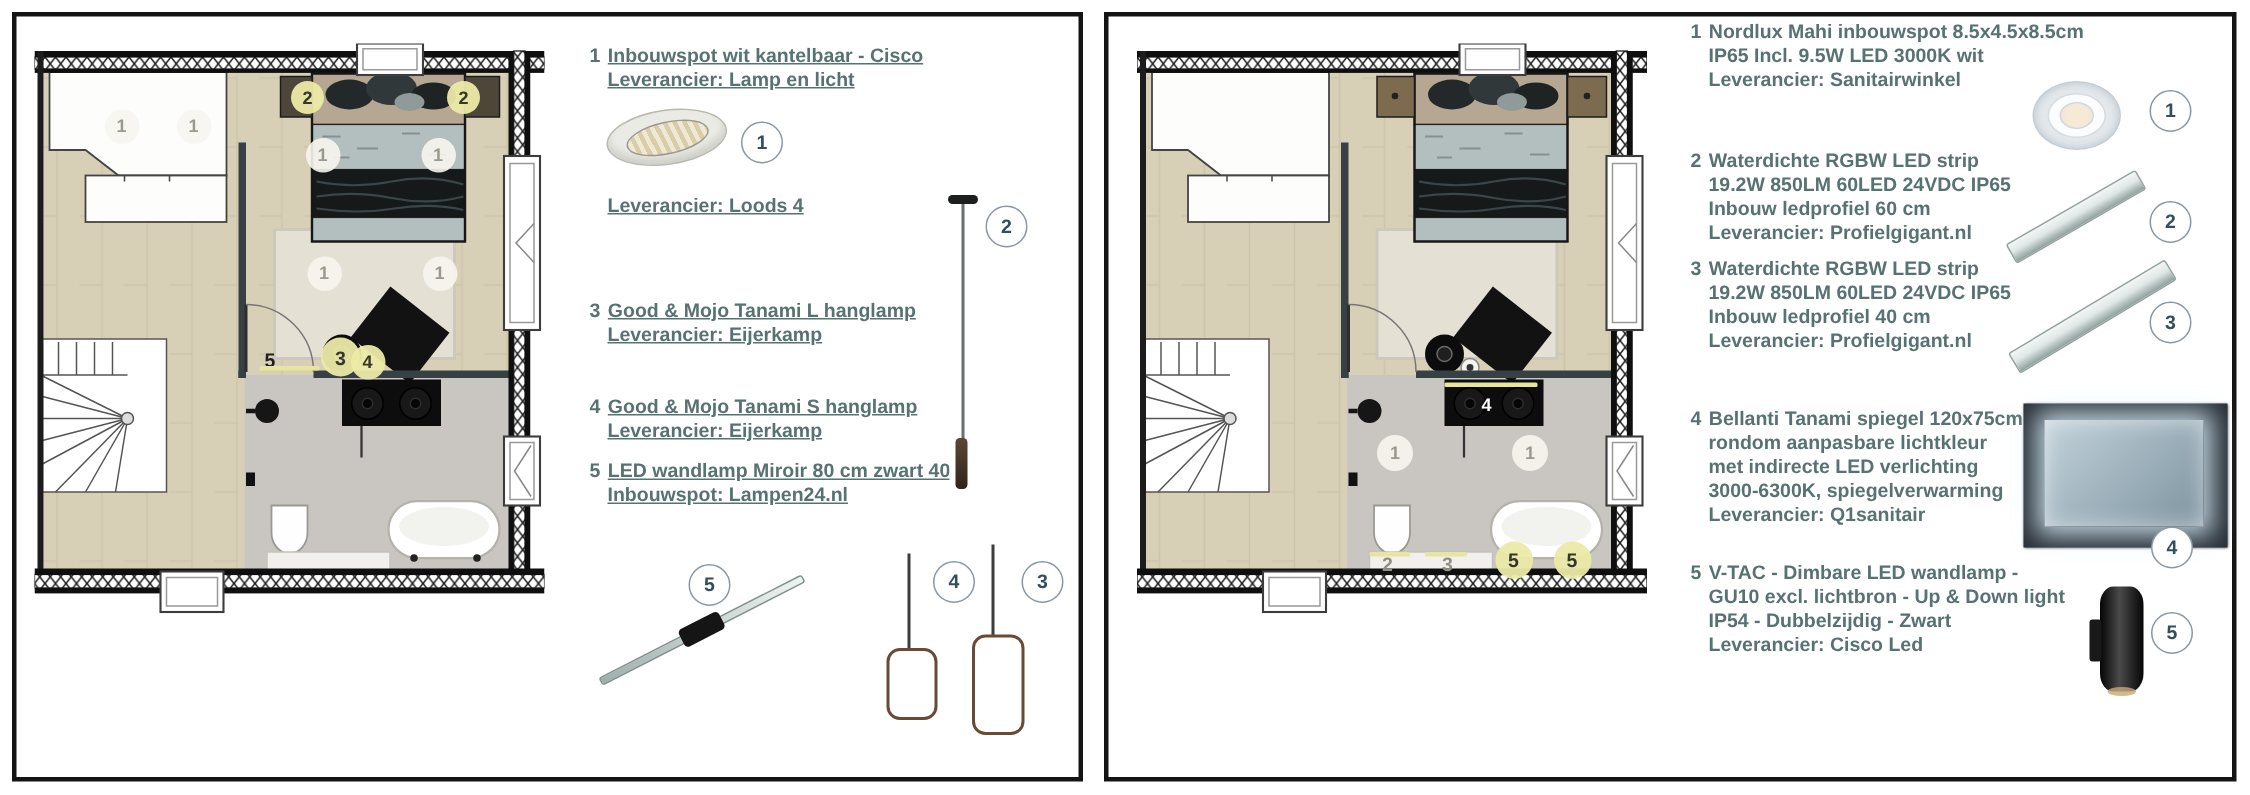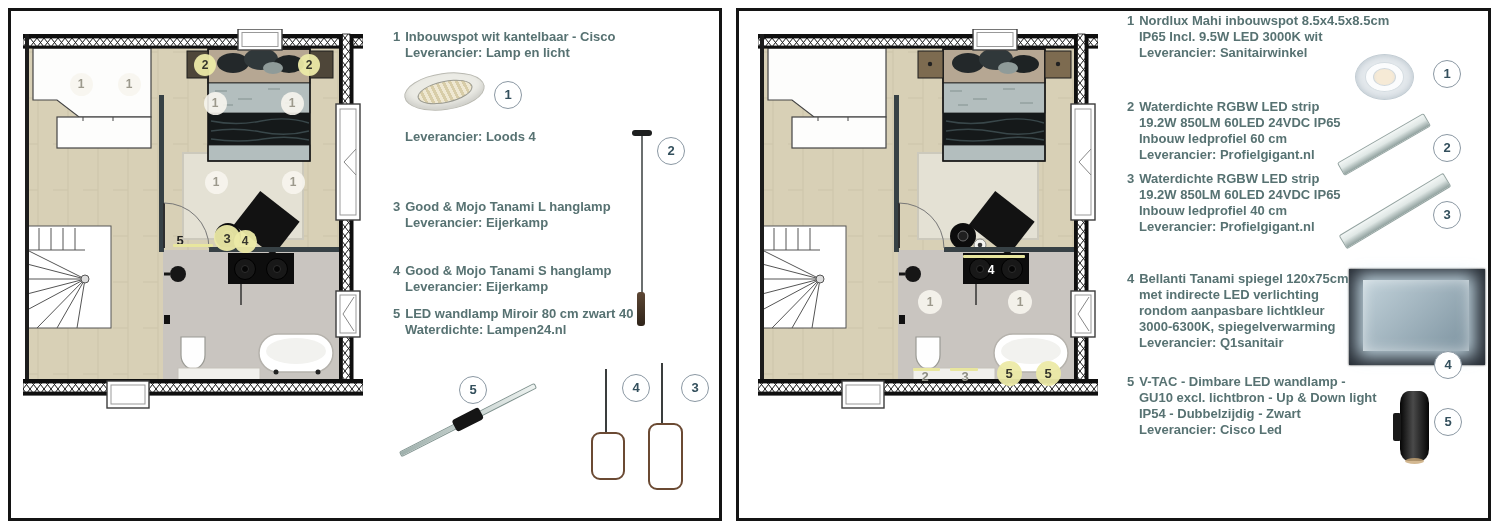--- a/index.html
+++ b/index.html
@@ -4,21 +4,21 @@
 <style>
   html,body{margin:0;padding:0;background:#fff;width:1500px;height:530px;
     font-family:"Liberation Sans",sans-serif;position:relative;overflow:hidden;}
   .panel{position:absolute;top:8px;height:513px;background:#fff;border:3px solid #141414;box-sizing:border-box;}
   #panel-left{left:8px;width:714px;}
   #panel-right{left:736px;width:755px;}
   .plan{position:absolute;left:12px;top:18px;width:340px;height:388px;}
   .plan svg{position:absolute;left:0;top:0;}
   
   .leg{position:absolute;color:#577272;font-weight:bold;font-size:13px;line-height:16px;}
-  #panel-left .leg{left:382px;width:240px;white-space:nowrap;overflow:hidden;}
+  #panel-left .leg{left:382px;width:240px;white-space:nowrap;overflow:hidden;text-decoration:underline;}
   #panel-right .leg{left:388px;width:268px;}
   .lg-n{display:inline-block;margin-right:5px;}
   .lg-d{padding-left:12px;}
   .bdg{position:absolute;width:26px;height:26px;border-radius:50%;border:1.5px solid #8b98a3;
     background:#fff;color:#334f5c;font-weight:bold;font-size:13px;line-height:26px;text-align:center;}
   
   .mk{position:absolute;border-radius:50%;display:flex;align-items:center;justify-content:center;
       font-weight:bold;font-size:12px;}
   .mk-w{background:rgba(247,245,238,.9);color:#9c998c;}
   .mk-y{background:rgba(236,234,166,.95);color:#36362c;}
@@ -197,21 +197,21 @@
   </div>
   <div class="leg" style="top:252px">
     <div class="lg-t"><span class="lg-n">4</span><span>Good &amp; Mojo Tanami S hanglamp</span></div>
     <div class="lg-d">
         <div class="lgl">Leverancier: Eijerkamp</div>
       </div>
   </div>
   <div class="leg" style="top:295px">
     <div class="lg-t"><span class="lg-n">5</span><span>LED wandlamp Miroir 80 cm zwart 4000</span></div>
     <div class="lg-d">
-        <div class="lgl">Waterdichte: Lampen24.nl</div>
+        <div class="lgl">Inbouwspot: Lampen24.nl</div>
       </div>
   </div>
 
   <div class="prod spot-oval" style="left:393px;top:62px">
     <div class="spot-inner"></div>
   </div>
   <div class="prod rod-cap" style="left:621px;top:119px"></div>
   <div class="prod rod-stem" style="left:630px;top:125px;height:158px"></div>
   <div class="prod rod-cyl" style="left:626px;top:281px"></div>
   <div class="prod" style="left:381px;top:406px">
@@ -369,22 +369,22 @@
     <div class="lg-t"><span class="lg-n">3</span><span>Waterdichte RGBW LED strip</span></div>
     <div class="lg-d">
         <div class="lgl">19.2W 850LM 60LED 24VDC IP65</div>
         <div class="lgl">Inbouw ledprofiel 40 cm</div>
         <div class="lgl">Leverancier: Profielgigant.nl</div>
       </div>
   </div>
   <div class="leg" style="top:260px">
     <div class="lg-t"><span class="lg-n">4</span><span>Bellanti Tanami spiegel 120x75cm</span></div>
     <div class="lg-d">
+        <div class="lgl">rondom aanpasbare lichtkleur</div>
         <div class="lgl">met indirecte LED verlichting</div>
-        <div class="lgl">rondom aanpasbare lichtkleur</div>
         <div class="lgl">3000-6300K, spiegelverwarming</div>
         <div class="lgl">Leverancier: Q1sanitair</div>
       </div>
   </div>
   <div class="leg" style="top:363px">
     <div class="lg-t"><span class="lg-n">5</span><span>V-TAC - Dimbare LED wandlamp -</span></div>
     <div class="lg-d">
         <div class="lgl">GU10 excl. lichtbron - Up &amp; Down light</div>
         <div class="lgl">IP54 - Dubbelzijdig - Zwart</div>
         <div class="lgl">Leverancier: Cisco Led</div>

